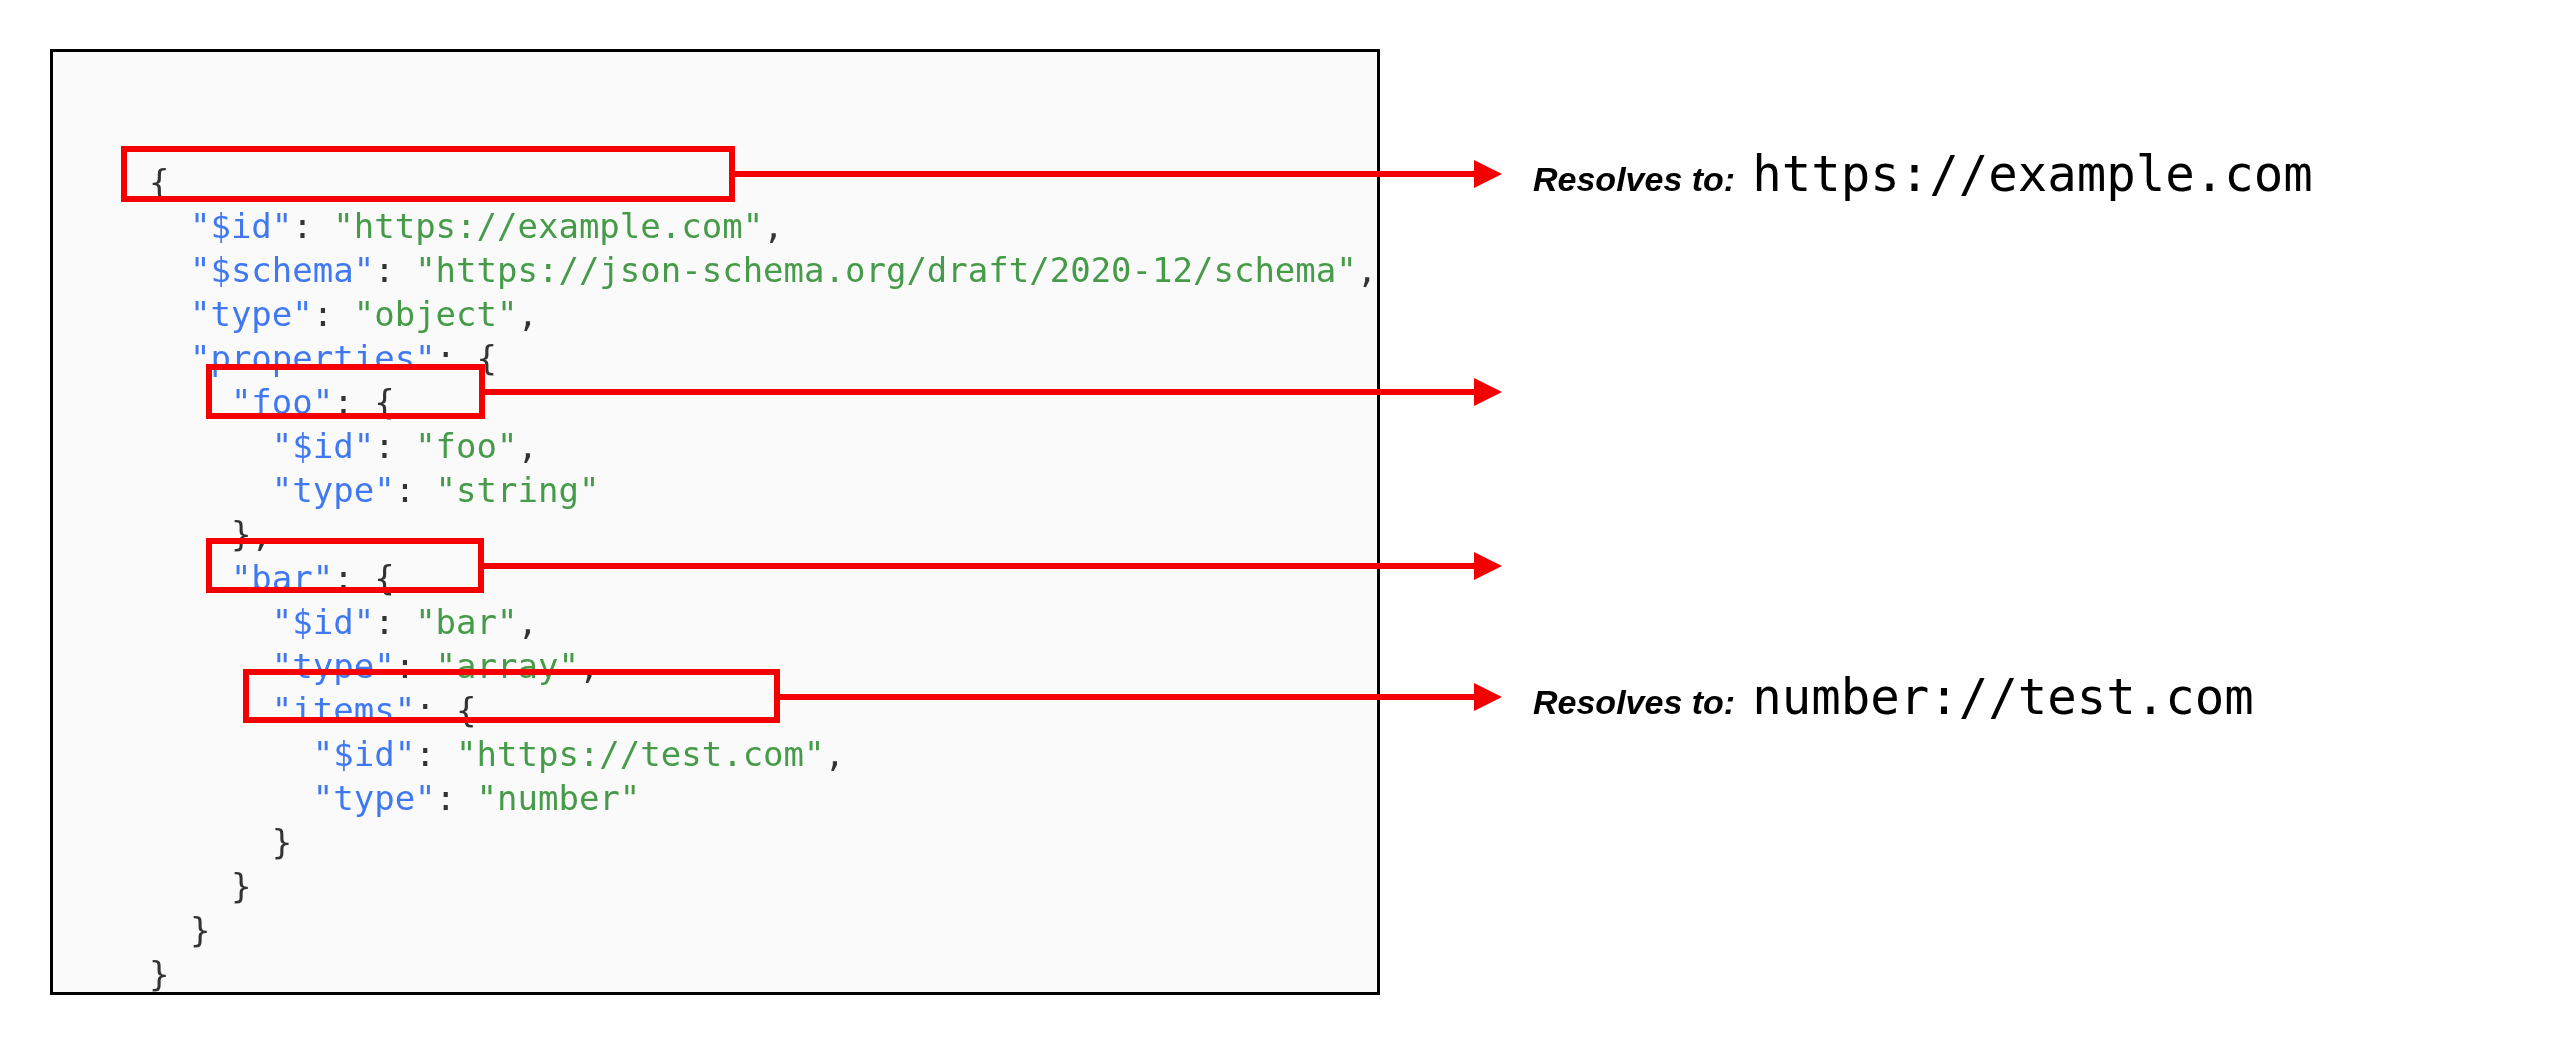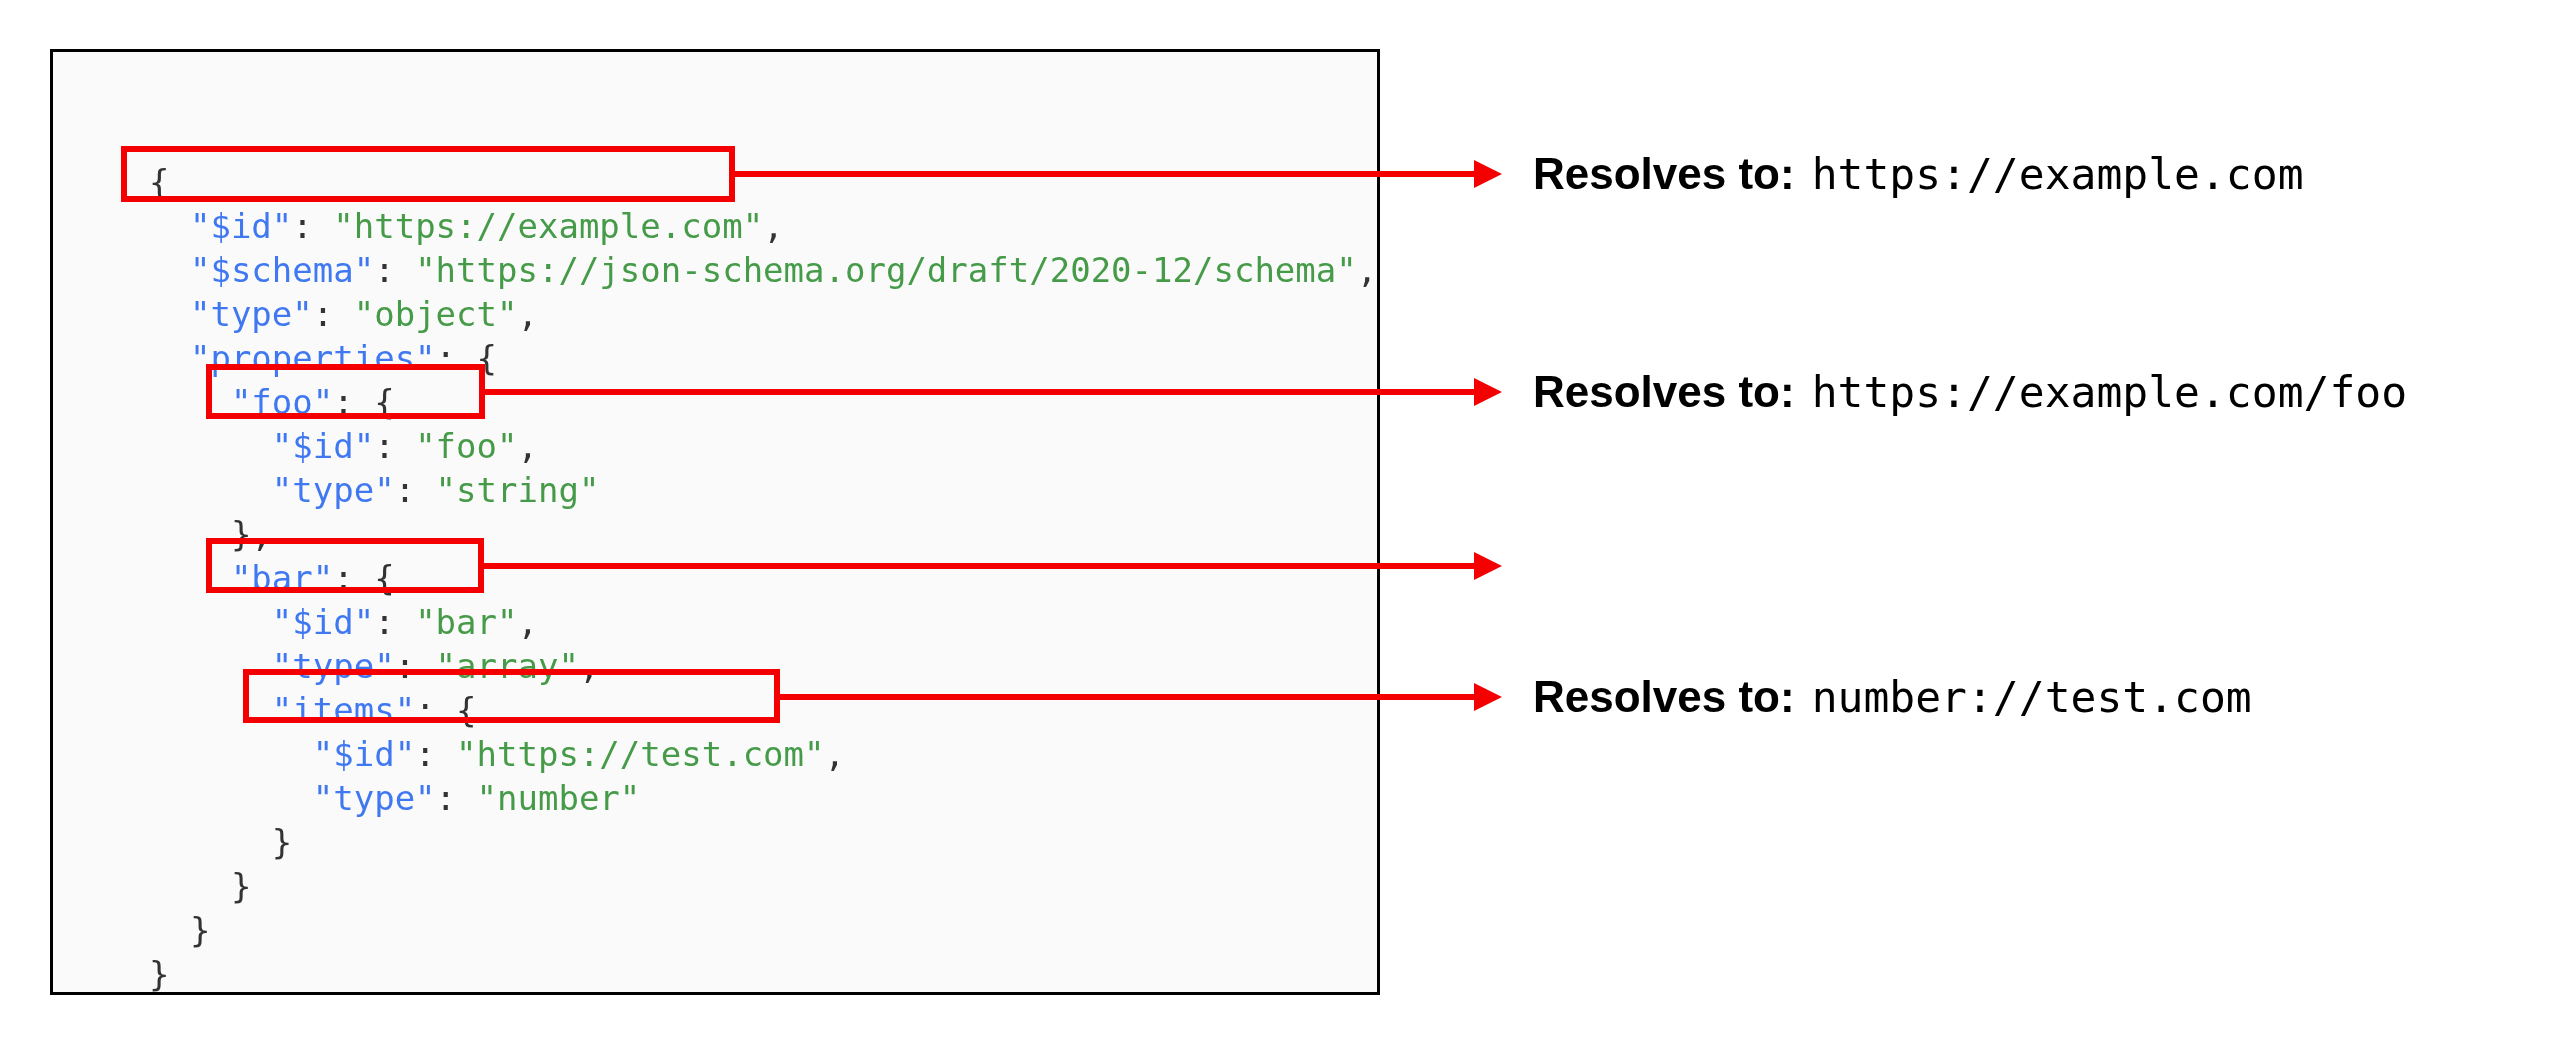--- a/index.html
+++ b/index.html
@@ -62,26 +62,27 @@
     position: absolute;
     left: 1533px;
     transform: translateY(-50%);
     white-space: nowrap;
     line-height: 1;
     z-index: 5;
   }
   .annotation .label {
     font-family: "Liberation Sans", sans-serif;
     font-weight: bold;
-    font-size: 44px;
+    font-size: 34px;
     color: var(--text, #000000);
+    font-style: italic;
   }
   .annotation .value {
     font-family: "DejaVu Sans Mono", "Liberation Mono", monospace;
-    font-size: 43px;
+    font-size: 49px;
     color: var(--text, #000000);
     margin-left: 17px;
   }
 </style>
 </head>
 <body>
 
 <div class="stage">
 
   <div class="code-panel">
@@ -106,21 +107,18 @@
     <div class="arrow-head" style="left:1474px; top:552px;"></div>
   </div>
   <div class="arrow">
     <div class="arrow-line" style="left:780px; top:694px; width:697px;"></div>
     <div class="arrow-head" style="left:1474px; top:683px;"></div>
   </div>
 
   <div class="annotation" style="top:174px;">
     <span class="label">Resolves to:</span><span class="value">https://example.com</span>
   </div>
-  <div class="annotation" style="top:392px;">
-    <span class="label">Resolves to:</span><span class="value">https://example.com/foo</span>
-  </div>
   <div class="annotation" style="top:697px;">
     <span class="label">Resolves to:</span><span class="value">number://test.com</span>
   </div>
 
 </div>
 
 
 </body></html>

